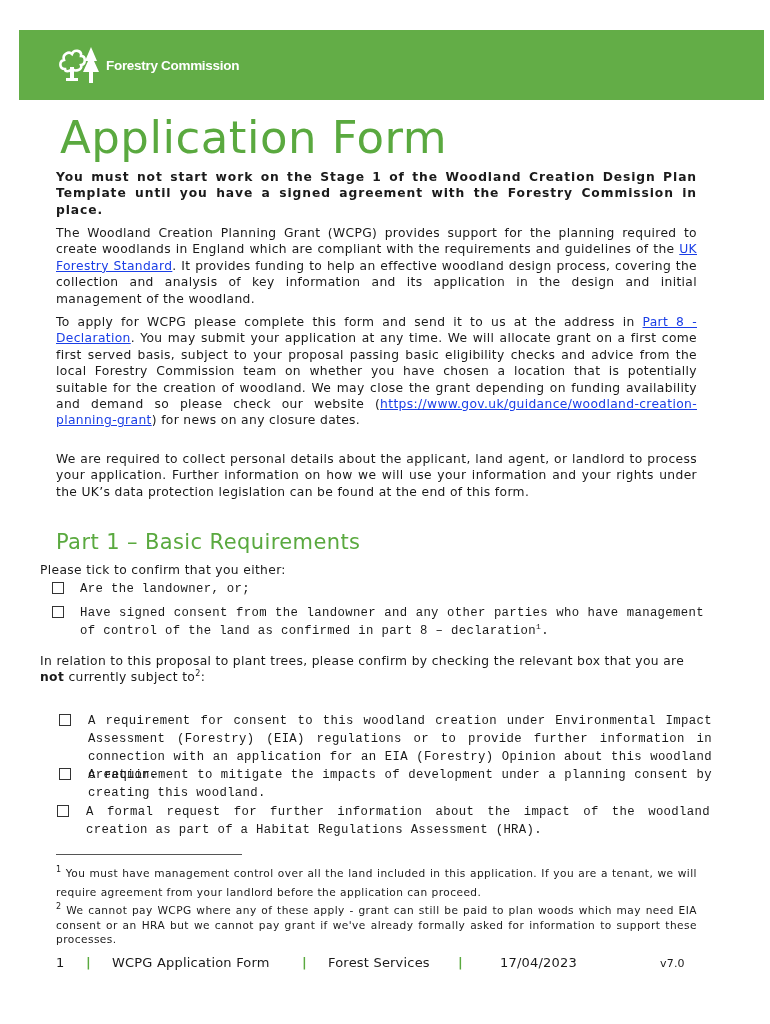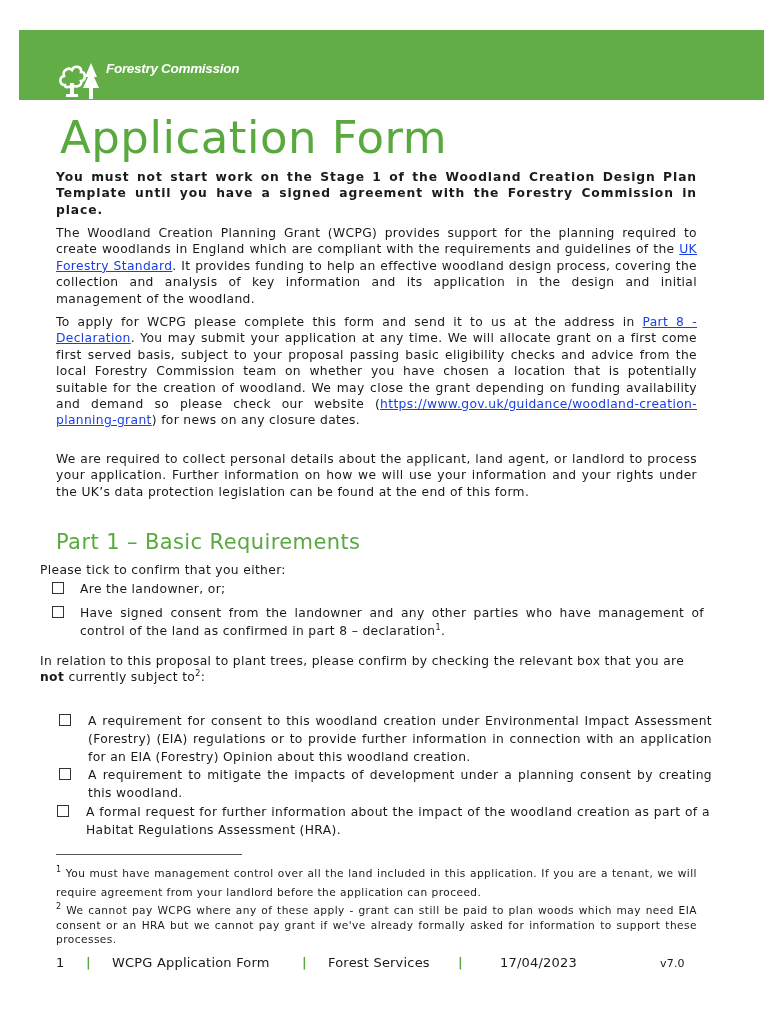--- a/index.html
+++ b/index.html
@@ -1,36 +1,36 @@
 <!DOCTYPE html>
 <html><head>
 <meta charset="utf-8">
 <style>
   html, body { margin:0; padding:0; background:#ffffff; }
   body { width:770px; height:1024px; position:relative; overflow:hidden;
          font-family:"DejaVu Sans", sans-serif; color:#1a1a1a; }
   .banner { position:absolute; left:19px; top:30px; width:745px; height:70px; background:#63ad47; }
-  .logo { position:absolute; left:38px; top:31px; display:flex; align-items:flex-start;font-style:italic; }
+  .logo { position:absolute; left:38px; top:15px; display:flex; align-items:center; }
   .logo svg { display:block; }
   .logo-text { color:#fff; font-family:"Liberation Sans", sans-serif; font-size:13.5px; font-weight:bold; margin-left:3px; letter-spacing:-0.3px; }
   .banner-title { position:absolute; right:18px; top:4px; color:#fff; font-family:"DejaVu Sans", sans-serif;
                   font-size:25px; line-height:31px; text-align:right; letter-spacing:0.4px; }
   .page-title { position:absolute; left:56px; top:104px; font-size:45px; color:#5aa93f; letter-spacing:0.5px; margin:4px; font-weight:normal; line-height:60px; }
   p, .para { margin:0; }
   .txt { position:absolute; left:56px; width:641px; font-size:12.3px; line-height:16.4px; text-align:justify; letter-spacing:0.35px; }
   .warn { top:169px; font-weight:bold; letter-spacing:0.9px; }
   .p1 { top:225px; }
   .p2 { top:314px; }
   .p3 { top:451px; }
   a.lnk { color:#1a3ee6; text-decoration:underline; }
   .h2 { position:absolute; left:56px; top:530px; font-size:21px; color:#5aa93f; letter-spacing:0.4px; margin:0; font-weight:normal; }
   .intro { position:absolute; left:40px; font-size:12.3px; line-height:16.4px; letter-spacing:0.35px; }
   .cb-row { position:absolute; display:flex; }
   .cb { width:12px; height:12px; border:1.3px solid #333; box-sizing:border-box; flex:0 0 auto; margin-top:2px; }
-  .cb-text { font-size:12.3px; line-height:18px; text-align:justify; letter-spacing:0.35px; }
+  .cb-text { font-size:12.3px; line-height:18px; text-align:justify; letter-spacing:0.35px;font-family:Liberation Mono, monospace; }
   sup { font-size:8px; line-height:0; vertical-align:super; }
   .fn-rule { position:absolute; left:56px; top:854px; width:186px; height:1px; background:#555; }
   .fn { position:absolute; left:56px; width:641px; font-size:10.6px; letter-spacing:0.45px; text-align:justify; }
   .footer { position:absolute; top:955px; left:56px; width:650px; height:18px; font-size:13px; letter-spacing:0.2px; }
   .footer span { position:absolute; top:0; }
   .sep { color:#5aa93f; font-weight:bold; }
 </style>
 </head>
 <body>
 

